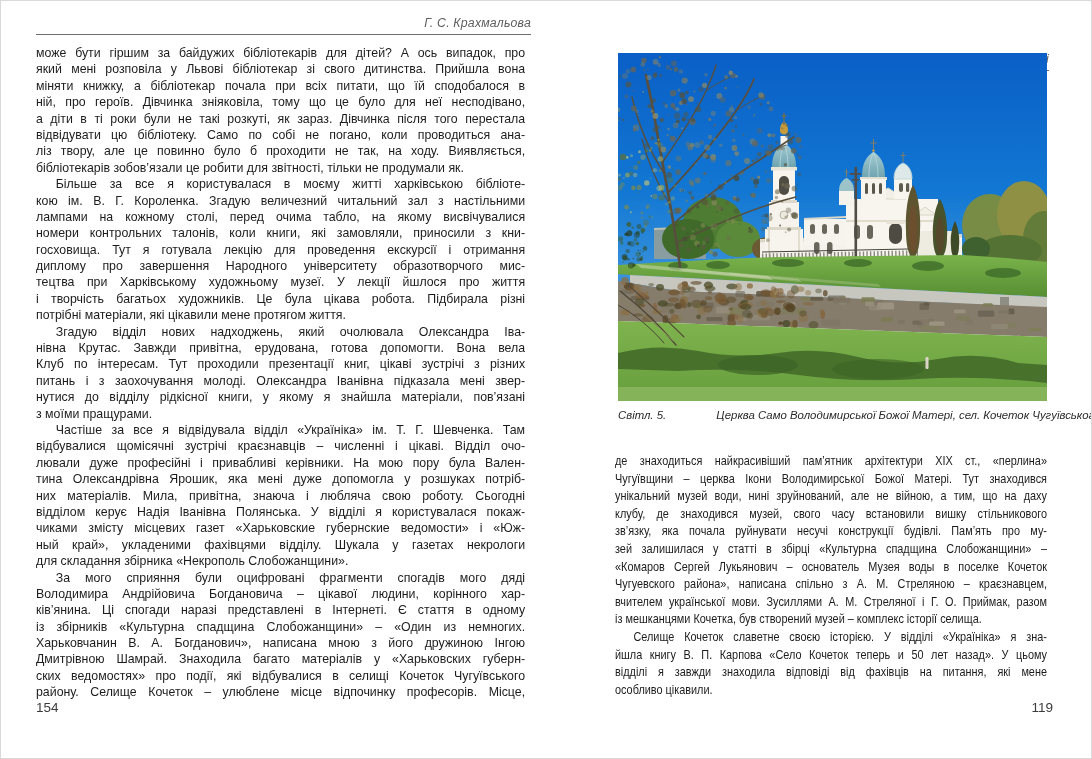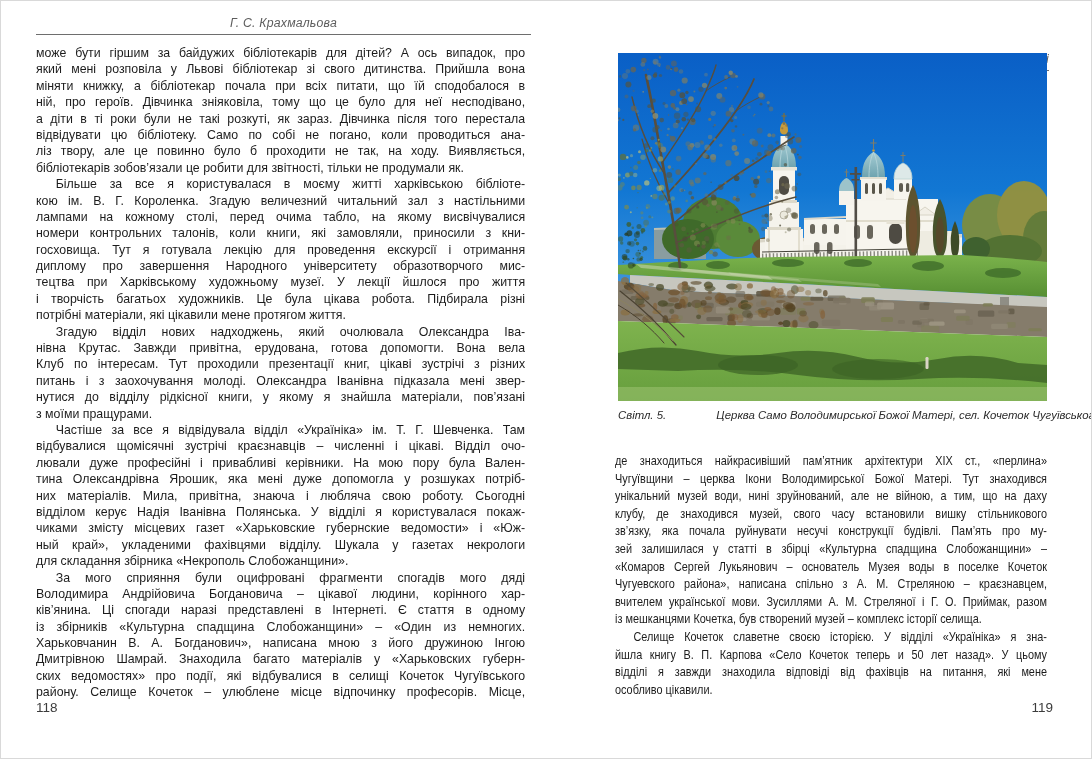--- a/index.html
+++ b/index.html
@@ -5,21 +5,21 @@
   html,body{margin:0;padding:0;background:#ffffff;}
   .spread{
     position:relative;width:1092px;height:759px;background:#ffffff;
     font-family:"Liberation Sans",sans-serif;color:#1c1c1c;
     border:1px solid #d9d9d9;box-sizing:border-box;overflow:hidden;
   }
   .running-head{
     position:absolute;top:15px;font-style:italic;font-size:12.3px;color:#5d5d5d;
     letter-spacing:.2px;padding-bottom:4px;border-bottom:1.3px solid #6e6e6e;
   }
-  .rh-left{left:35px;width:495px;text-align:center;}
+  .rh-left{left:35px;width:495px;text-align:right;}
   .rh-right{left:617px;width:431px;text-align:right;margin-top:36px;}
   .body-text{position:absolute;}
   .body-left{
     left:35px;top:44px;width:522px;font-size:13.2px;line-height:16.4px;
     transform:scaleX(0.937);transform-origin:left top;
   }
   .body-right{
     left:614px;top:452px;width:492px;font-size:12.4px;line-height:17.6px;
     transform:scaleX(0.878);transform-origin:left top;
   }
@@ -95,21 +95,21 @@
         <div class="line">За мого сприяння були оцифровані фрагменти спогадів мого дяді</div>
         <div class="line">Володимира Андрійовича Богдановича – цікавої людини, корінного хар-</div>
         <div class="line">ків’янина. Ці спогади наразі представлені в Інтернеті. Є стаття в одному</div>
         <div class="line">із збірників «Культурна спадщина Слобожанщини» – «Один из немногих.</div>
         <div class="line">Харьковчанин В. А. Богданович», написана мною з його дружиною Інгою</div>
         <div class="line">Дмитрівною Шамрай. Знаходила багато матеріалів у «Харьковских губерн-</div>
         <div class="line">ских ведомостях» про події, які відбувалися в селищі Кочеток Чугуївського</div>
         <div class="line">району. Селище Кочеток – улюблене місце відпочинку професорів. Місце,</div>
       </div>
     </div>
-  <div class="pageno pn-left">118</div>
+  <div class="pageno pn-left">154</div>
 
   <div class="running-head rh-right">
     <span>Книги у моєму житті</span>
   </div>
 
   <div class="figure">
     <svg width="429" height="348" viewBox="0 0 429 348" xmlns="http://www.w3.org/2000/svg">
       <defs>
         <linearGradient id="skyGrad" x1="0" y1="0" x2="0" y2="1">
           <stop offset="0" stop-color="#0a5fc6"></stop>

